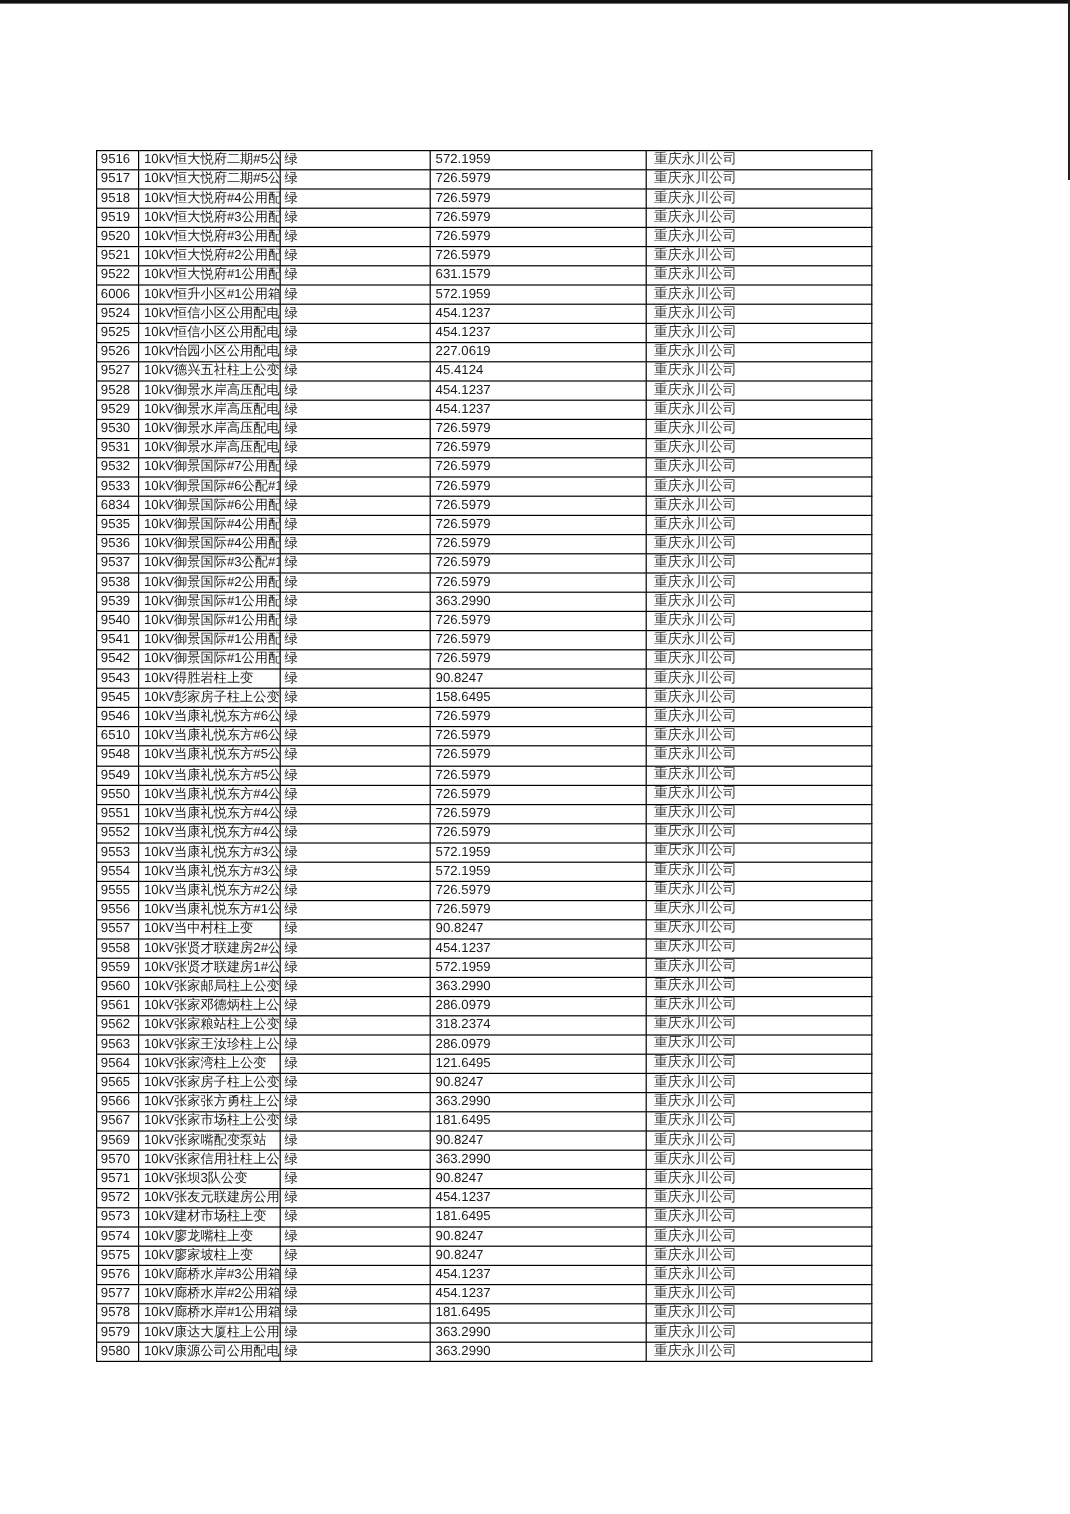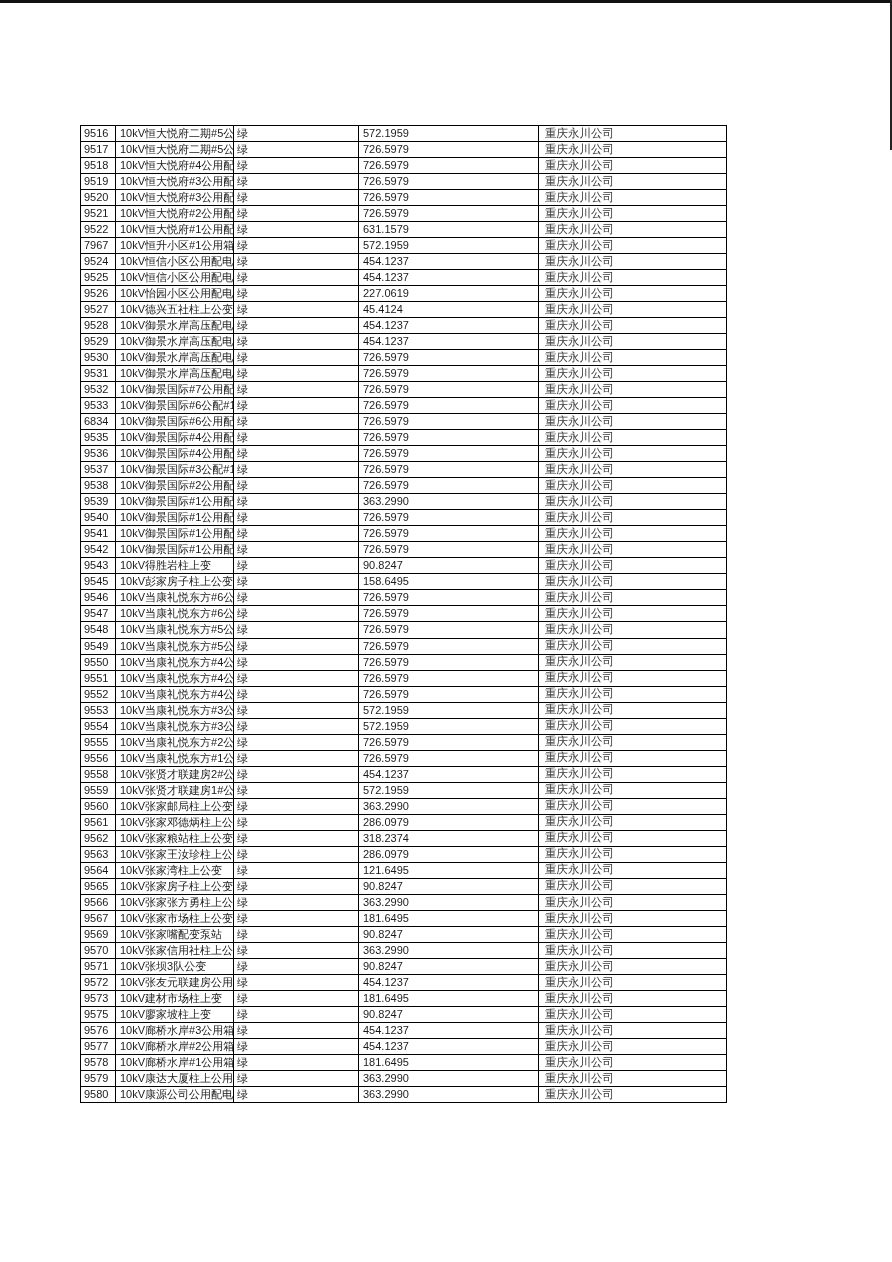--- a/index.html
+++ b/index.html
@@ -114,21 +114,21 @@
 
   <tr>
     <td class="cell-id">9522</td>
     <td class="cell-name">10kV恒大悦府#1公用配电</td>
     <td class="cell-status">绿</td>
     <td class="cell-value">631.1579</td>
     <td class="cell-company">重庆永川公司</td>
   </tr>
 
   <tr>
-    <td class="cell-id">7967</td>
+    <td class="cell-id">6006</td>
     <td class="cell-name">10kV恒升小区#1公用箱变</td>
     <td class="cell-status">绿</td>
     <td class="cell-value">572.1959</td>
     <td class="cell-company">重庆永川公司</td>
   </tr>
 
   <tr>
     <td class="cell-id">9524</td>
     <td class="cell-name">10kV恒信小区公用配电室</td>
     <td class="cell-status">绿</td>
@@ -299,21 +299,21 @@
 
   <tr>
     <td class="cell-id">9546</td>
     <td class="cell-name">10kV当康礼悦东方#6公配</td>
     <td class="cell-status">绿</td>
     <td class="cell-value">726.5979</td>
     <td class="cell-company">重庆永川公司</td>
   </tr>
 
   <tr>
-    <td class="cell-id">9547</td>
+    <td class="cell-id">6510</td>
     <td class="cell-name">10kV当康礼悦东方#6公配</td>
     <td class="cell-status">绿</td>
     <td class="cell-value">726.5979</td>
     <td class="cell-company">重庆永川公司</td>
   </tr>
 
   <tr>
     <td class="cell-id">9548</td>
     <td class="cell-name">10kV当康礼悦东方#5公配</td>
     <td class="cell-status">绿</td>
@@ -378,20 +378,27 @@
   </tr>
 
   <tr>
     <td class="cell-id">9556</td>
     <td class="cell-name">10kV当康礼悦东方#1公配</td>
     <td class="cell-status">绿</td>
     <td class="cell-value">726.5979</td>
     <td class="cell-company">重庆永川公司</td>
   </tr>
 
+  <tr>
+    <td class="cell-id">9557</td>
+    <td class="cell-name">10kV当中村柱上变</td>
+    <td class="cell-status">绿</td>
+    <td class="cell-value">90.8247</td>
+    <td class="cell-company">重庆永川公司</td>
+  </tr>
 
   <tr>
     <td class="cell-id">9558</td>
     <td class="cell-name">10kV张贤才联建房2#公用</td>
     <td class="cell-status">绿</td>
     <td class="cell-value">454.1237</td>
     <td class="cell-company">重庆永川公司</td>
   </tr>
 
   <tr>
@@ -500,20 +507,27 @@
   </tr>
 
   <tr>
     <td class="cell-id">9573</td>
     <td class="cell-name">10kV建材市场柱上变</td>
     <td class="cell-status">绿</td>
     <td class="cell-value">181.6495</td>
     <td class="cell-company">重庆永川公司</td>
   </tr>
 
+  <tr>
+    <td class="cell-id">9574</td>
+    <td class="cell-name">10kV廖龙嘴柱上变</td>
+    <td class="cell-status">绿</td>
+    <td class="cell-value">90.8247</td>
+    <td class="cell-company">重庆永川公司</td>
+  </tr>
 
   <tr>
     <td class="cell-id">9575</td>
     <td class="cell-name">10kV廖家坡柱上变</td>
     <td class="cell-status">绿</td>
     <td class="cell-value">90.8247</td>
     <td class="cell-company">重庆永川公司</td>
   </tr>
 
   <tr>

